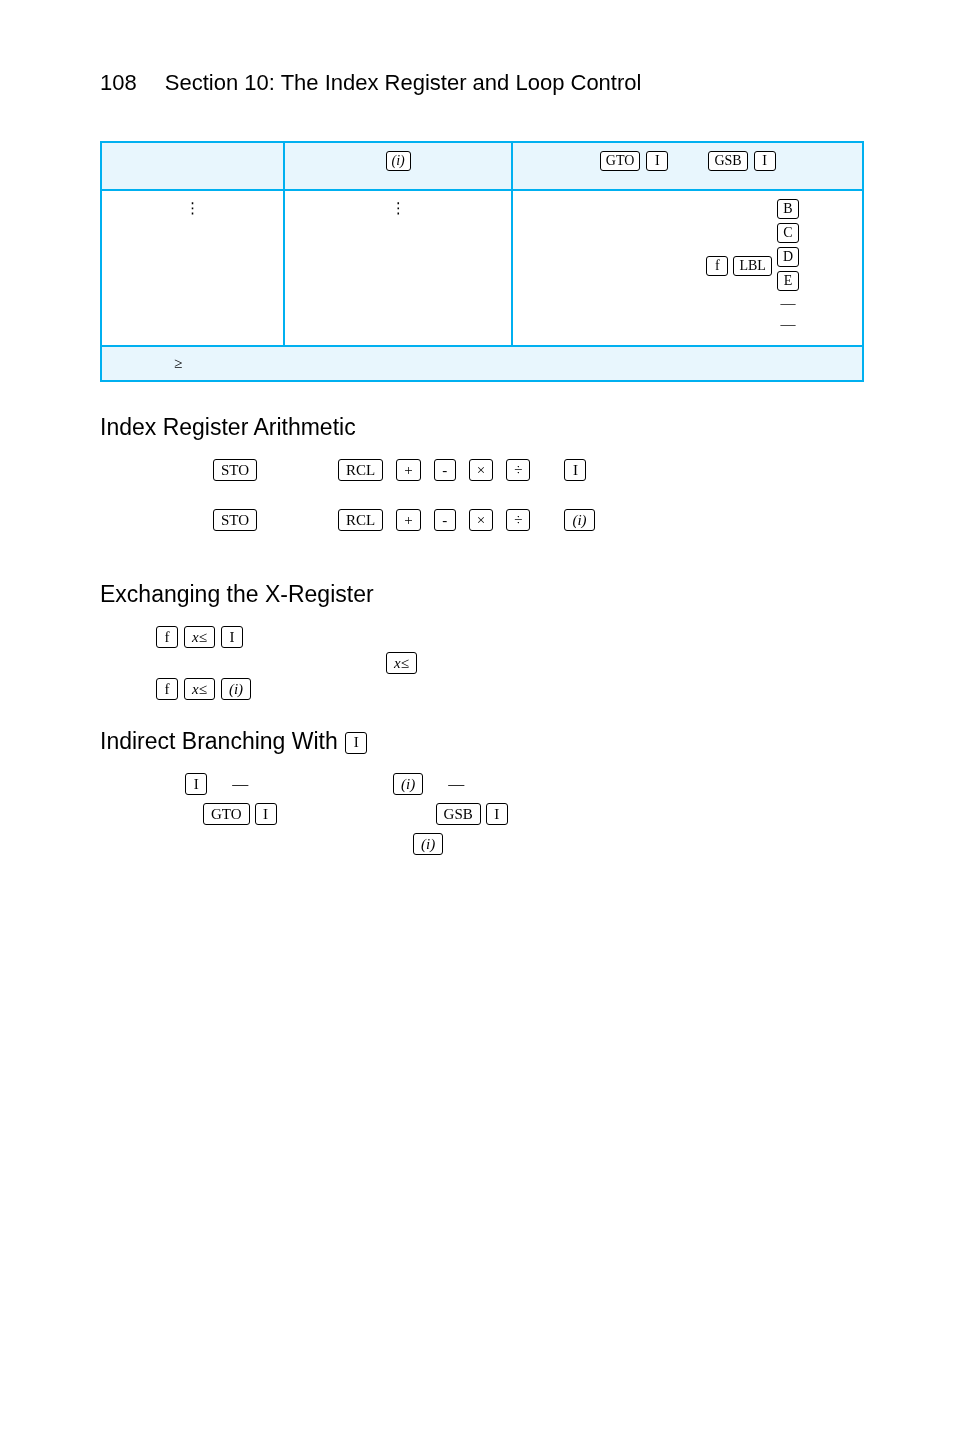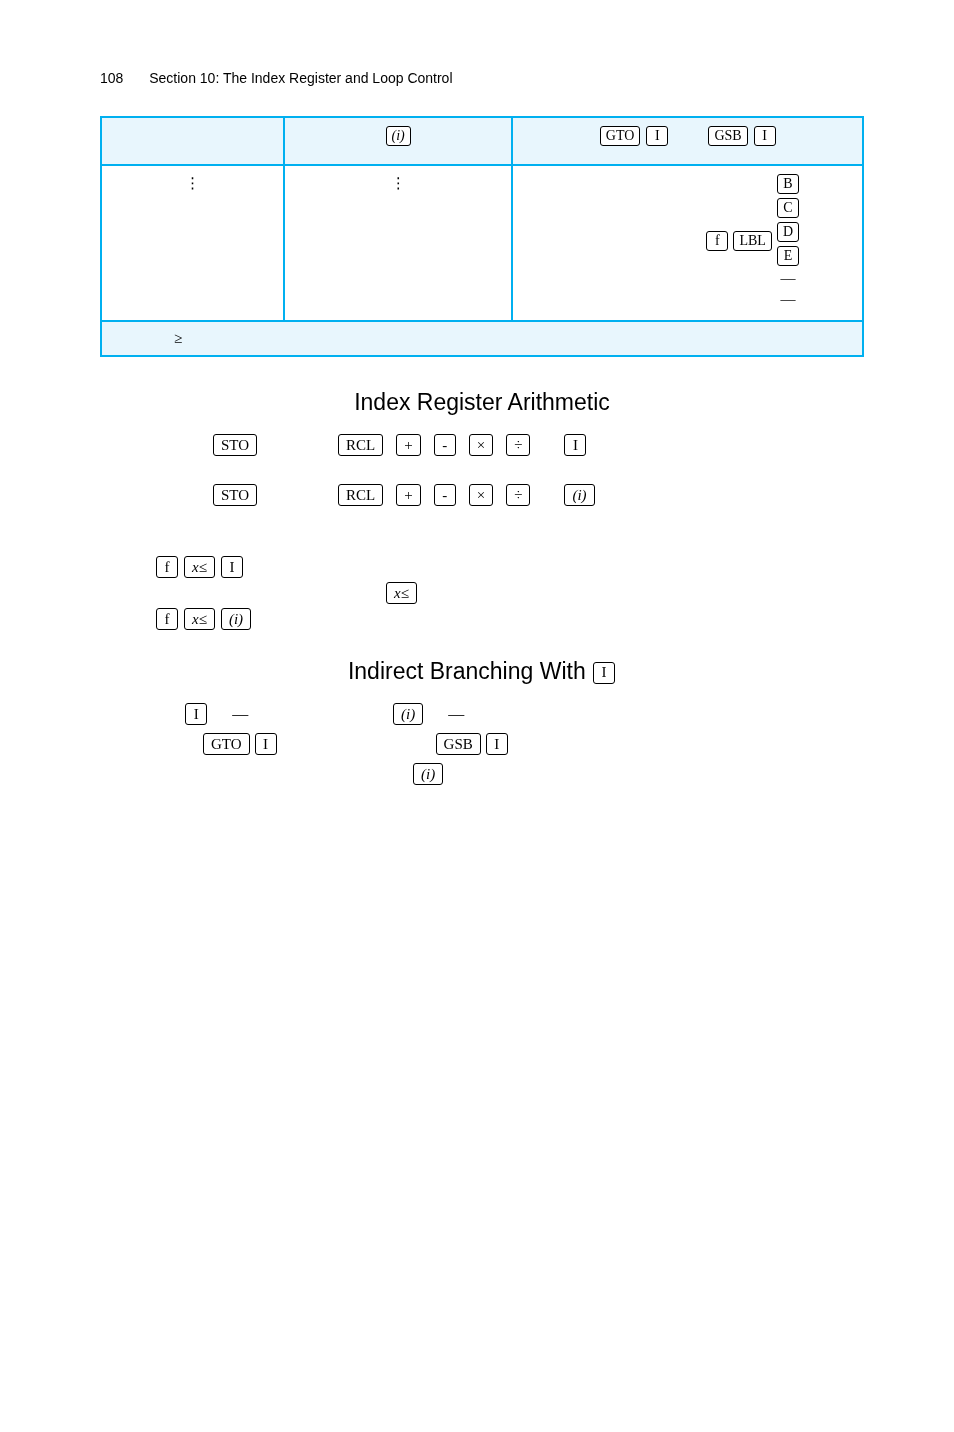--- a/index.html
+++ b/index.html
@@ -8,22 +8,22 @@
     width:954px;
     height:1432px;
     margin:0;
     padding:0;
     box-sizing:border-box;
   }
   .page {
     padding:70px 90px 60px 100px;
   }
   .page-header{
-    font-size:14px;
-    margin-bottom:30px;
+    font-size:22px;
+    margin-bottom:45px;
   }
   .page-num{margin-right:22px;}
   
   .key{
     display:inline-flex;
     align-items:center;
     justify-content:center;
     border:1.5px solid #000;
     border-radius:3px;
     padding:0 7px;
@@ -64,21 +64,20 @@
   .vdots{text-align:center;font-size:18px;}
   .right-cell-inner{float:right; text-align:center; padding-right:50px;}
   .stack-keys{display:inline-flex;flex-direction:column;align-items:center;gap:4px;}
   .row-seq{display:flex;align-items:center;gap:3px;}
   .dash{font-family:"Times New Roman",serif;}
   .geq{text-align:center;font-family:"Times New Roman",serif;}
   .sec-h{
     font-size:23px;
     margin-top:28px;
     margin-bottom:18px;
-    text-align:center;
   }
   .key-line{
     margin-left:65px;
     margin-bottom:24px;
     display:flex;
     align-items:center;
     gap:11px;
   }
   .mt-sm{margin-top:8px;}
   .inline-seq{display:inline-flex;align-items:center;gap:4px;}
@@ -162,20 +161,21 @@
   <span style="width:10px;"></span>
   <span class="key key-wide">RCL</span>
   <span class="key">+</span>
   <span class="key">-</span>
   <span class="key">×</span>
   <span class="key">÷</span>
   <span style="width:10px;"></span>
   <span class="key ital">(i)</span>
 </div>
 
+<div class="sec-h">Exchanging the X-Register</div>
 
 <div style="margin-left:55px;">
   <div style="display:flex;align-items:center;">
     <div class="inline-seq">
       <span class="key">f</span>
       <span class="key ital">x<span style="font-style:normal;">≤</span></span>
       <span class="key">I</span>
     </div>
   </div>
   <div style="margin:4px 0 4px 230px;">

